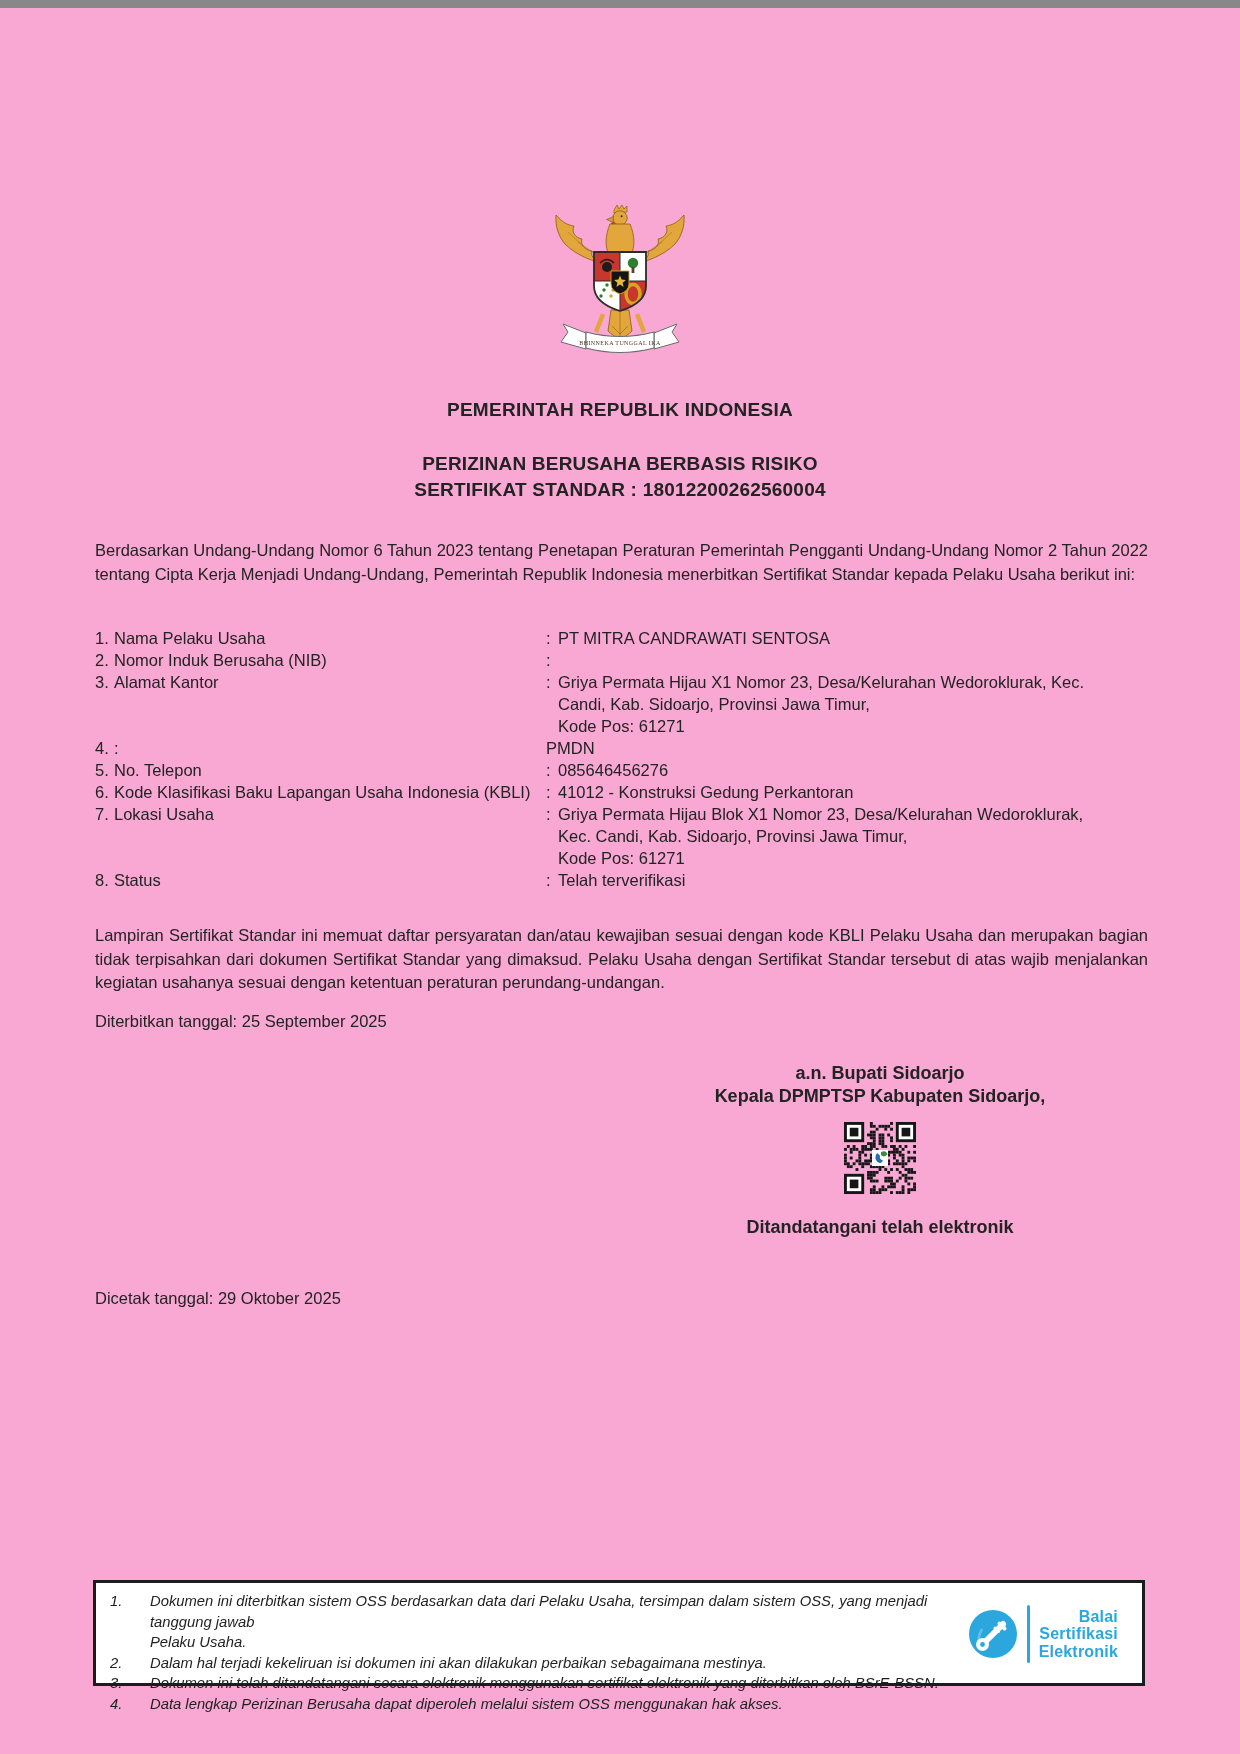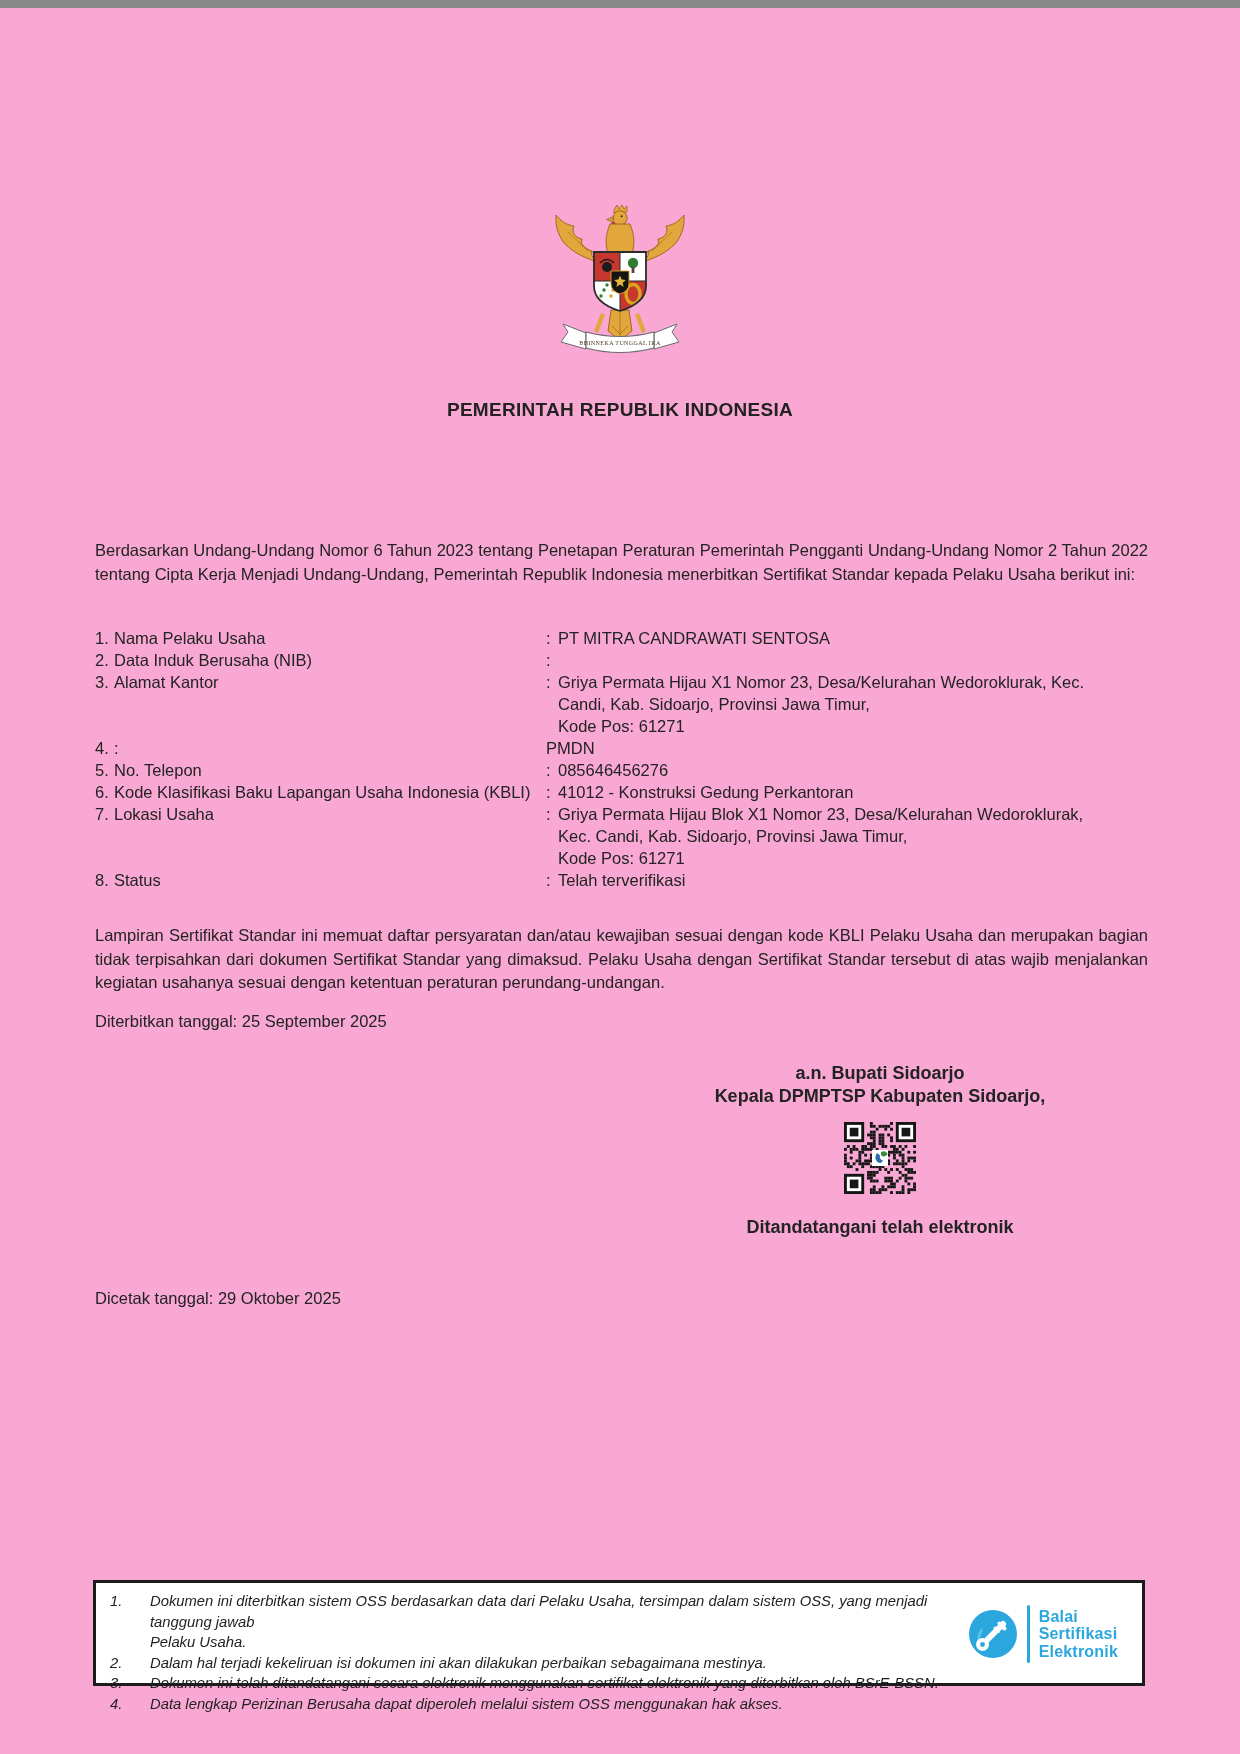--- a/index.html
+++ b/index.html
@@ -39,21 +39,21 @@
   .footer-box {
     position:absolute; top:1572px; left:93px; width:1052px; height:106px;
     border:3px solid #1c1c1c; background:#fff;
   }
   .notes {
     position:absolute; top:8px; left:14px; width:872px;
     font-style:italic; font-size:14.8px; line-height:20.6px; color:#1f1f1f;
   }
   .note-row { display:grid; grid-template-columns:40px auto; }
   .note-text { white-space:pre-line; }
-  .bse-logo { position:absolute; top:22px; right:24px; display:flex; align-items:center; gap:9px; }
+  .bse-logo { position:absolute; top:22px; right:24px; display:flex; align-items:center; gap:9px;text-align:right; }
   .bse-sep { width:3px; height:58px; background:#2BA7DE; border-radius:2px; }
   .bse-text { font-size:16px; font-weight:bold; line-height:17.5px; color:#2BA7DE; letter-spacing:.2px; }
 </style>
 </head>
 <body>
 
 <div class="page">
 
   <svg class="emblem" viewBox="0 0 140 162">
 
@@ -111,33 +111,37 @@
         <circle cx="63" cy="90" r="1.7" fill="#D9A521"></circle>
         <ellipse cx="83" cy="94" rx="7" ry="9.5" fill="none" stroke="#D9A521" stroke-width="3.4"></ellipse>
       </g>
       <path d="M44,52 L96,52 L96,86 Q96,103 70,111 Q44,103 44,86 Z" fill="none" stroke="#2b2b2b" stroke-width="1.8"></path>
       <path d="M61,71 L79,71 L79,84 Q79,91 70,94 Q61,91 61,84 Z" fill="#141414" stroke="#D9A521" stroke-width="0.9"></path>
       <path d="M70,75.5 L71.6,79.6 L75.9,79.9 L72.6,82.7 L73.6,86.9 L70,84.6 L66.4,86.9 L67.4,82.7 L64.1,79.9 L68.4,79.6 Z" fill="#E6B93C"></path>
     </g>
   </svg>
 
   <div class="gov-title">PEMERINTAH REPUBLIK INDONESIA</div>
+  <div class="doc-title">
+    <div>PERIZINAN BERUSAHA BERBASIS RISIKO</div>
+    <div>SERTIFIKAT STANDAR : 18012200262560004</div>
+  </div>
 
   <div class="para intro">Berdasarkan Undang-Undang Nomor 6 Tahun 2023 tentang Penetapan Peraturan Pemerintah Pengganti Undang-Undang Nomor 2 Tahun 2022 tentang Cipta Kerja Menjadi Undang-Undang, Pemerintah Republik Indonesia menerbitkan Sertifikat Standar kepada Pelaku Usaha berikut ini:</div>
 
   <div class="fields">
     <div class="field-row">
       <span>1.</span>
       <span>Nama Pelaku Usaha</span>
       <span>:</span>
       <span class="field-value">PT MITRA CANDRAWATI SENTOSA</span>
     </div>
     <div class="field-row">
       <span>2.</span>
-      <span>Data Induk Berusaha (NIB)</span>
+      <span>Nomor Induk Berusaha (NIB)</span>
       <span>:</span>
     </div>
     <div class="field-row">
       <span>3.</span>
       <span>Alamat Kantor</span>
       <span>:</span>
       <span class="field-value">Griya Permata Hijau X1 Nomor 23, Desa/Kelurahan Wedoroklurak, Kec.
 Candi, Kab. Sidoarjo, Provinsi Jawa Timur,
 Kode Pos: 61271</span>
     </div>

